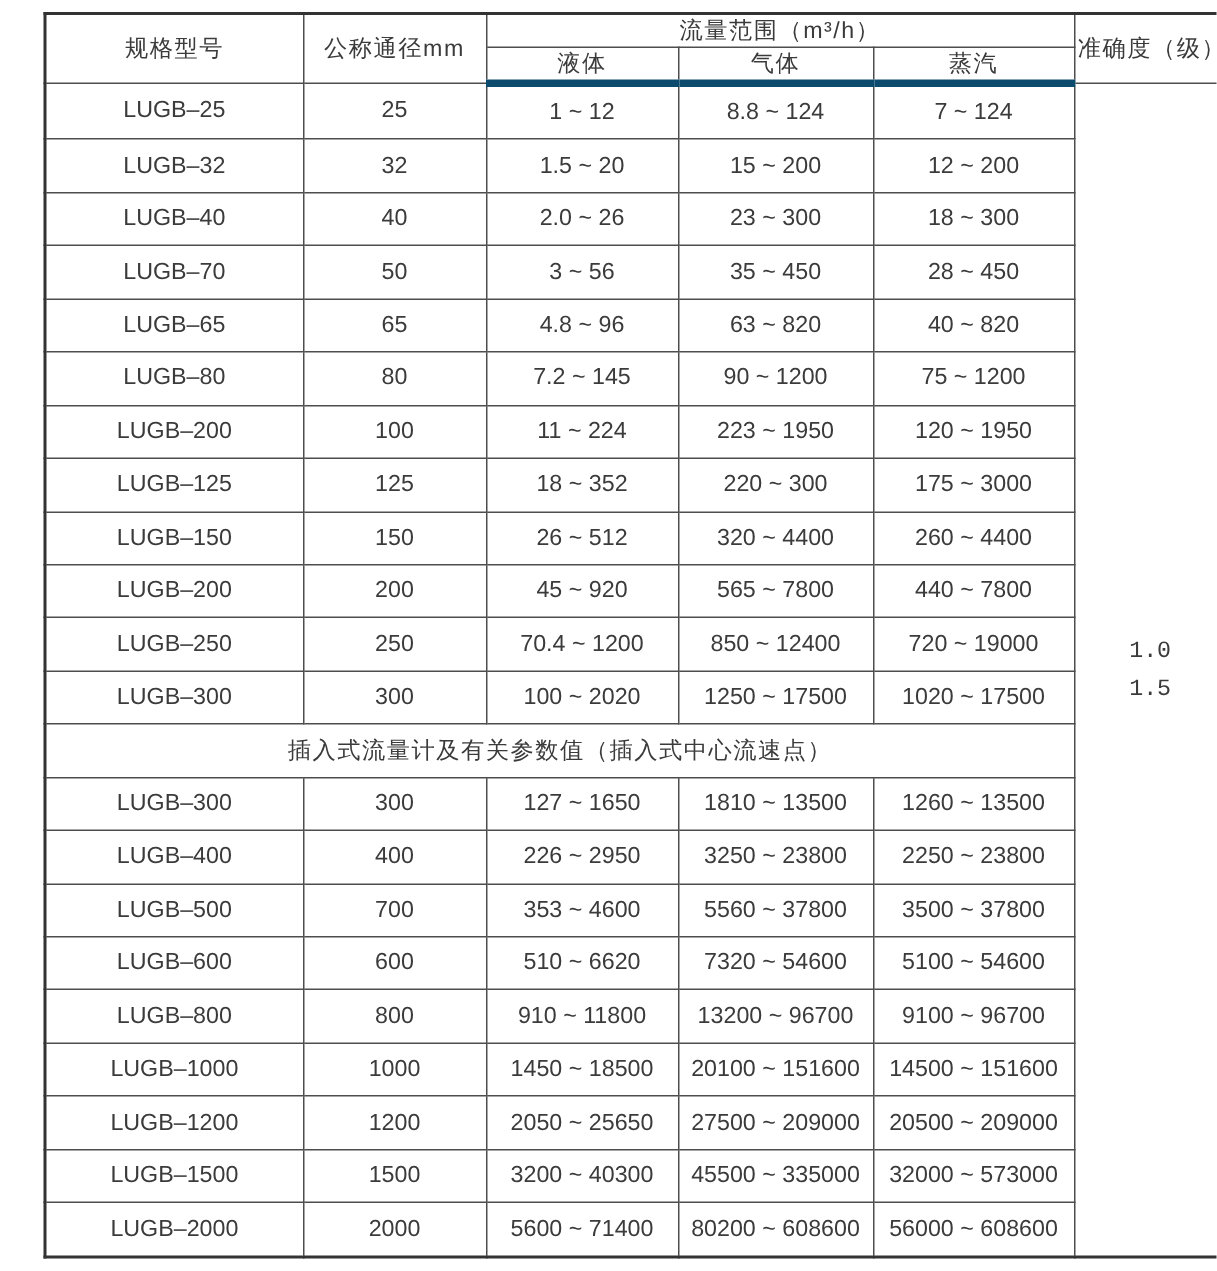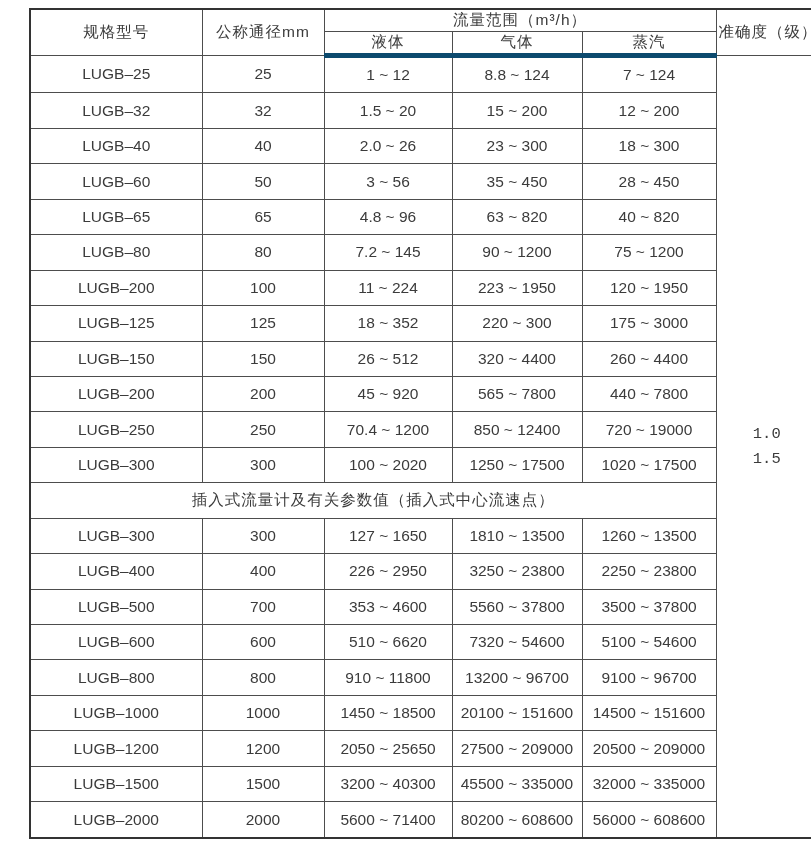--- a/index.html
+++ b/index.html
@@ -108,21 +108,21 @@
           <td>12 ~ 200</td>
         </tr>
         <tr>
           <td>LUGB–40</td>
           <td>40</td>
           <td>2.0 ~ 26</td>
           <td>23 ~ 300</td>
           <td>18 ~ 300</td>
         </tr>
         <tr>
-          <td>LUGB–60</td>
+          <td>LUGB–70</td>
           <td>50</td>
           <td>3 ~ 56</td>
           <td>35 ~ 450</td>
           <td>28 ~ 450</td>
         </tr>
         <tr>
           <td>LUGB–65</td>
           <td>65</td>
           <td>4.8 ~ 96</td>
           <td>63 ~ 820</td>
@@ -227,21 +227,21 @@
           <td>1200</td>
           <td>2050 ~ 25650</td>
           <td>27500 ~ 209000</td>
           <td>20500 ~ 209000</td>
         </tr>
         <tr>
           <td>LUGB–1500</td>
           <td>1500</td>
           <td>3200 ~ 40300</td>
           <td>45500 ~ 335000</td>
-          <td>32000 ~ 335000</td>
+          <td>32000 ~ 573000</td>
         </tr>
         <tr>
           <td>LUGB–2000</td>
           <td>2000</td>
           <td>5600 ~ 71400</td>
           <td>80200 ~ 608600</td>
           <td>56000 ~ 608600</td>
         </tr>
       </tbody>
   </table>

